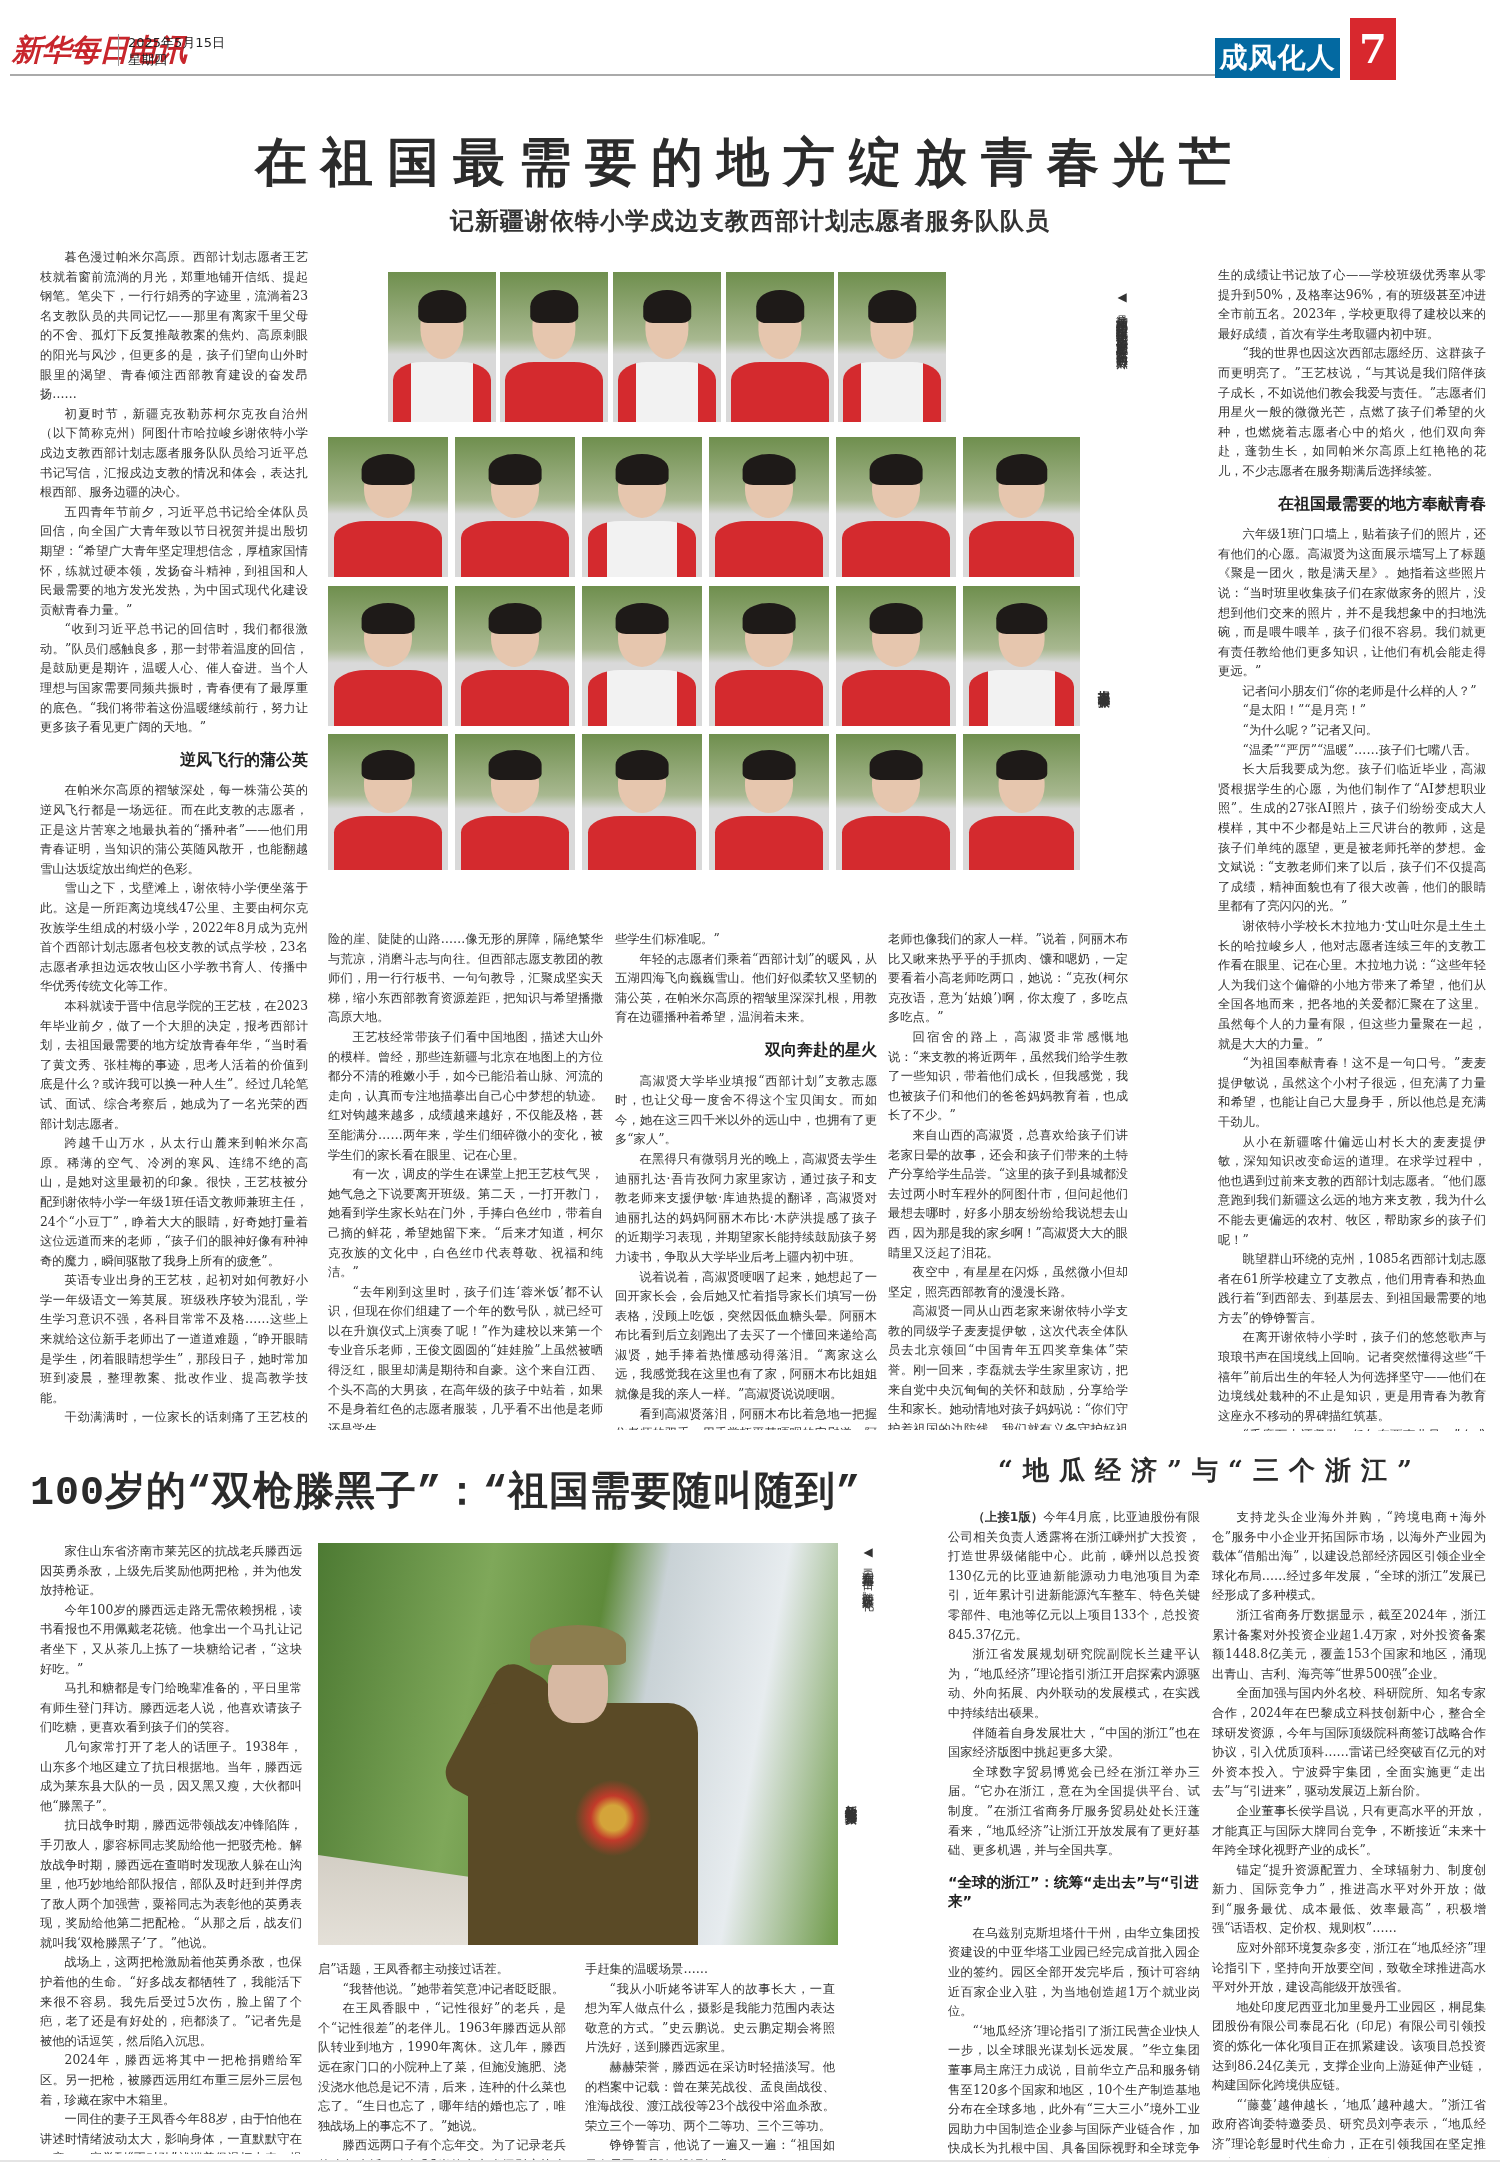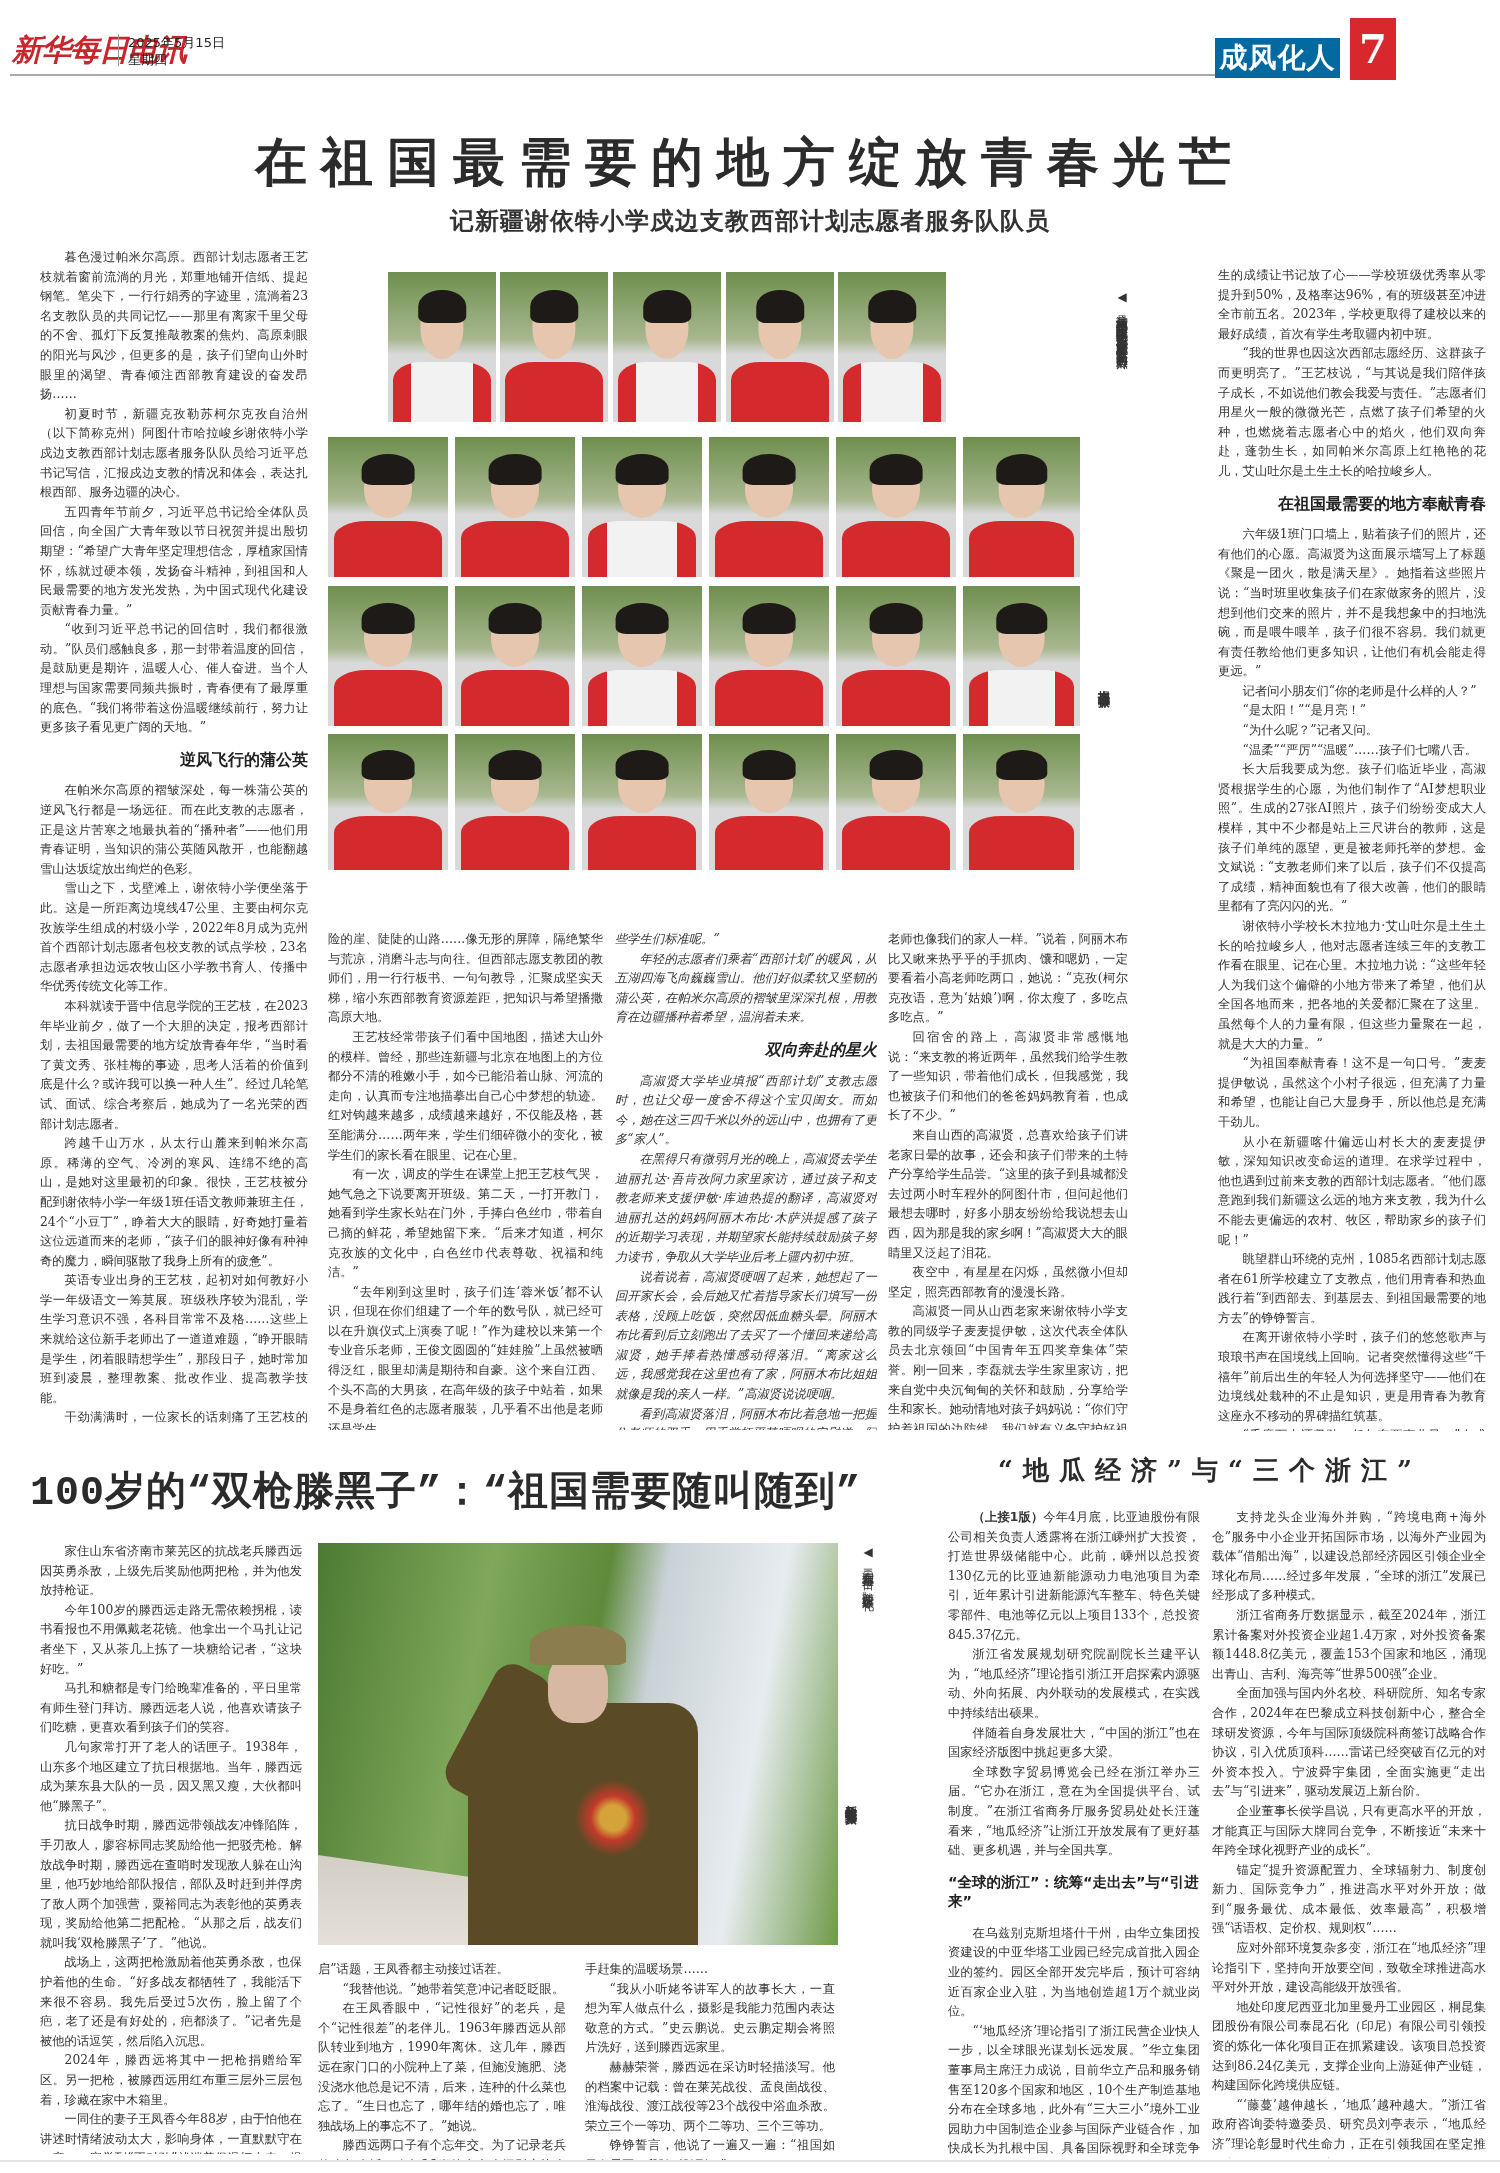--- a/index.html
+++ b/index.html
@@ -200,42 +200,42 @@
 <div class="vcap" style="left:1096px;top:680px;height:150px;font-weight:bold;"><b>本报记者王菲摄</b></div>
 
 <div class="col" style="left:328px;top:930px;width:275px;height:500px;">
   <p style="text-indent:0">险的崖、陡陡的山路……像无形的屏障，隔绝繁华与荒凉，消磨斗志与向往。但西部志愿支教团的教师们，用一行行板书、一句句教导，汇聚成坚实天梯，缩小东西部教育资源差距，把知识与希望播撒高原大地。</p>
   <p>王艺枝经常带孩子们看中国地图，描述大山外的模样。曾经，那些连新疆与北京在地图上的方位都分不清的稚嫩小手，如今已能沿着山脉、河流的走向，认真而专注地描摹出自己心中梦想的轨迹。红对钩越来越多，成绩越来越好，不仅能及格，甚至能满分……两年来，学生们细碎微小的变化，被学生们的家长看在眼里、记在心里。</p>
   <p>有一次，调皮的学生在课堂上把王艺枝气哭，她气急之下说要离开班级。第二天，一打开教门，她看到学生家长站在门外，手捧白色丝巾，带着自己摘的鲜花，希望她留下来。“后来才知道，柯尔克孜族的文化中，白色丝巾代表尊敬、祝福和纯洁。”</p>
   <p>“去年刚到这里时，孩子们连‘蓉米饭’都不认识，但现在你们组建了一个年的数号队，就已经可以在升旗仪式上演奏了呢！”作为建校以来第一个专业音乐老师，王俊文圆圆的“娃娃脸”上虽然被晒得泛红，眼里却满是期待和自豪。这个来自江西、个头不高的大男孩，在高年级的孩子中站着，如果不是身着红色的志愿者服装，几乎看不出他是老师还是学生。</p>
 
 </div>
 
-<div class="col" style="left:615px;top:930px;width:262px;height:500px;font-style:italic;">
+<div class="col" style="left:615px;top:930px;width:262px;height:500px;">
   <p style="text-indent:0">些学生们标准呢。”</p>
   <p>年轻的志愿者们乘着“西部计划”的暖风，从五湖四海飞向巍巍雪山。他们好似柔软又坚韧的蒲公英，在帕米尔高原的褶皱里深深扎根，用教育在边疆播种着希望，温润着未来。</p>
   <h3>双向奔赴的星火</h3>
   <p>高淑贤大学毕业填报“西部计划”支教志愿时，也让父母一度舍不得这个宝贝闺女。而如今，她在这三四千米以外的远山中，也拥有了更多“家人”。</p>
   <p>在黑得只有微弱月光的晚上，高淑贤去学生迪丽扎达·吾肯孜阿力家里家访，通过孩子和支教老师来支援伊敏·库迪热提的翻译，高淑贤对迪丽扎达的妈妈阿丽木布比·木萨洪提感了孩子的近期学习表现，并期望家长能持续鼓励孩子努力读书，争取从大学毕业后考上疆内初中班。</p>
   <p>说着说着，高淑贤哽咽了起来，她想起了一回开家长会，会后她又忙着指导家长们填写一份表格，没顾上吃饭，突然因低血糖头晕。阿丽木布比看到后立刻跑出了去买了一个懂回来递给高淑贤，她手捧着热懂感动得落泪。“离家这么远，我感觉我在这里也有了家，阿丽木布比姐姐就像是我的亲人一样。”高淑贤说说哽咽。</p>
   <p>看到高淑贤落泪，阿丽木布比着急地一把握住老师的双手，用手掌抚平其哽咽的安慰道。阿丽木布比说：“我和孩子爸爸经常要去边境线巡逻，总是不在家。把孩子交给老师，我们特别放心，</p>
 </div>
 
 <div class="col" style="left:888px;top:930px;width:240px;height:500px;">
   <p style="text-indent:0">老师也像我们的家人一样。”说着，阿丽木布比又瞅来热乎乎的手抓肉、馕和嗯奶，一定要看着小高老师吃两口，她说：“克孜(柯尔克孜语，意为‘姑娘’)啊，你太瘦了，多吃点多吃点。”</p>
   <p>回宿舍的路上，高淑贤非常感慨地说：“来支教的将近两年，虽然我们给学生教了一些知识，带着他们成长，但我感觉，我也被孩子们和他们的爸爸妈妈教育着，也成长了不少。”</p>
   <p>来自山西的高淑贤，总喜欢给孩子们讲老家日晕的故事，还会和孩子们带来的土特产分享给学生品尝。“这里的孩子到县城都没去过两小时车程外的阿图什市，但问起他们最想去哪时，好多小朋友纷纷给我说想去山西，因为那是我的家乡啊！”高淑贤大大的眼睛里又泛起了泪花。</p>
   <p>夜空中，有星星在闪烁，虽然微小但却坚定，照亮西部教育的漫漫长路。</p>
   <p>高淑贤一同从山西老家来谢依特小学支教的同级学子麦麦提伊敏，这次代表全体队员去北京领回“中国青年五四奖章集体”荣誉。刚一回来，李磊就去学生家里家访，把来自党中央沉甸甸的关怀和鼓励，分享给学生和家长。她动情地对孩子妈妈说：“你们守护着祖国的边防线，我们就有义务守护好祖国的‘花朵’。而我也像你的孩子一样，总被你照顾着。”</p>
 
 </div>
 
 <div class="col" style="left:1218px;top:266px;width:268px;height:1165px;">
   <p style="text-indent:0">生的成绩让书记放了心——学校班级优秀率从零提升到50%，及格率达96%，有的班级甚至冲进全市前五名。2023年，学校更取得了建校以来的最好成绩，首次有学生考取疆内初中班。</p>
-  <p>“我的世界也因这次西部志愿经历、这群孩子而更明亮了。”王艺枝说，“与其说是我们陪伴孩子成长，不如说他们教会我爱与责任。”志愿者们用星火一般的微微光芒，点燃了孩子们希望的火种，也燃烧着志愿者心中的焰火，他们双向奔赴，蓬勃生长，如同帕米尔高原上红艳艳的花儿，艾山吐尔是土生土长的哈拉峻乡人。</p>
+  <p>“我的世界也因这次西部志愿经历、这群孩子而更明亮了。”王艺枝说，“与其说是我们陪伴孩子成长，不如说他们教会我爱与责任。”志愿者们用星火一般的微微光芒，点燃了孩子们希望的火种，也燃烧着志愿者心中的焰火，他们双向奔赴，蓬勃生长，如同帕米尔高原上红艳艳的花儿，不少志愿者在服务期满后选择续签。</p>
   <h3>在祖国最需要的地方奉献青春</h3>
   <p>六年级1班门口墙上，贴着孩子们的照片，还有他们的心愿。高淑贤为这面展示墙写上了标题《聚是一团火，散是满天星》。她指着这些照片说：“当时班里收集孩子们在家做家务的照片，没想到他们交来的照片，并不是我想象中的扫地洗碗，而是喂牛喂羊，孩子们很不容易。我们就更有责任教给他们更多知识，让他们有机会能走得更远。”</p>
   <p>记者问小朋友们“你的老师是什么样的人？”</p>
   <p>“是太阳！”“是月亮！”</p>
   <p>“为什么呢？”记者又问。</p>
   <p>“温柔”“严厉”“温暖”……孩子们七嘴八舌。</p>
   <p>长大后我要成为您。孩子们临近毕业，高淑贤根据学生的心愿，为他们制作了“AI梦想职业照”。生成的27张AI照片，孩子们纷纷变成大人模样，其中不少都是站上三尺讲台的教师，这是孩子们单纯的愿望，更是被老师托举的梦想。金文斌说：“支教老师们来了以后，孩子们不仅提高了成绩，精神面貌也有了很大改善，他们的眼睛里都有了亮闪闪的光。”</p>
   <p>谢依特小学校长木拉地力·艾山吐尔是土生土长的哈拉峻乡人，他对志愿者连续三年的支教工作看在眼里、记在心里。木拉地力说：“这些年轻人为我们这个偏僻的小地方带来了希望，他们从全国各地而来，把各地的关爱都汇聚在了这里。虽然每个人的力量有限，但这些力量聚在一起，就是大大的力量。”</p>
   <p>“为祖国奉献青春！这不是一句口号。”麦麦提伊敏说，虽然这个小村子很远，但充满了力量和希望，也能让自己大显身手，所以他总是充满干劲儿。</p>
   <p>从小在新疆喀什偏远山村长大的麦麦提伊敏，深知知识改变命运的道理。在求学过程中，他也遇到过前来支教的西部计划志愿者。“他们愿意跑到我们新疆这么远的地方来支教，我为什么不能去更偏远的农村、牧区，帮助家乡的孩子们呢！”</p>

